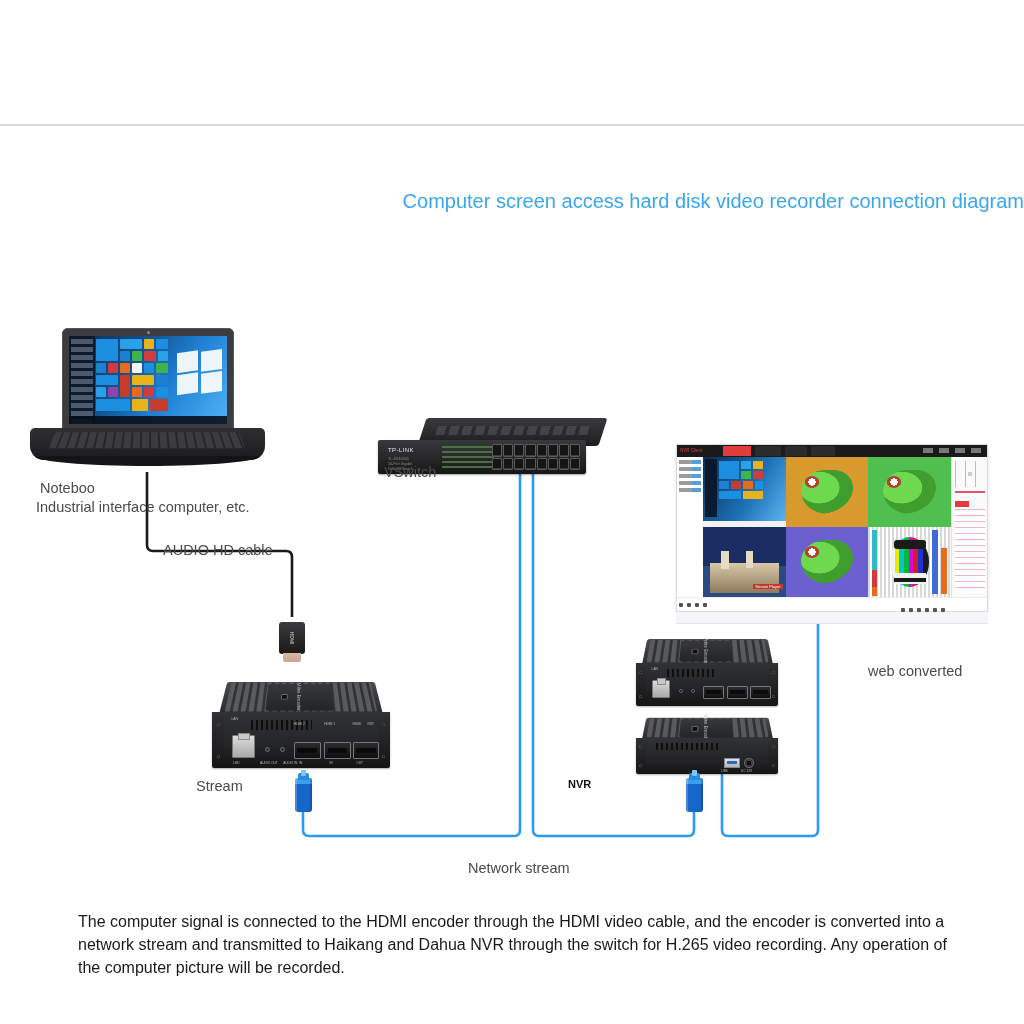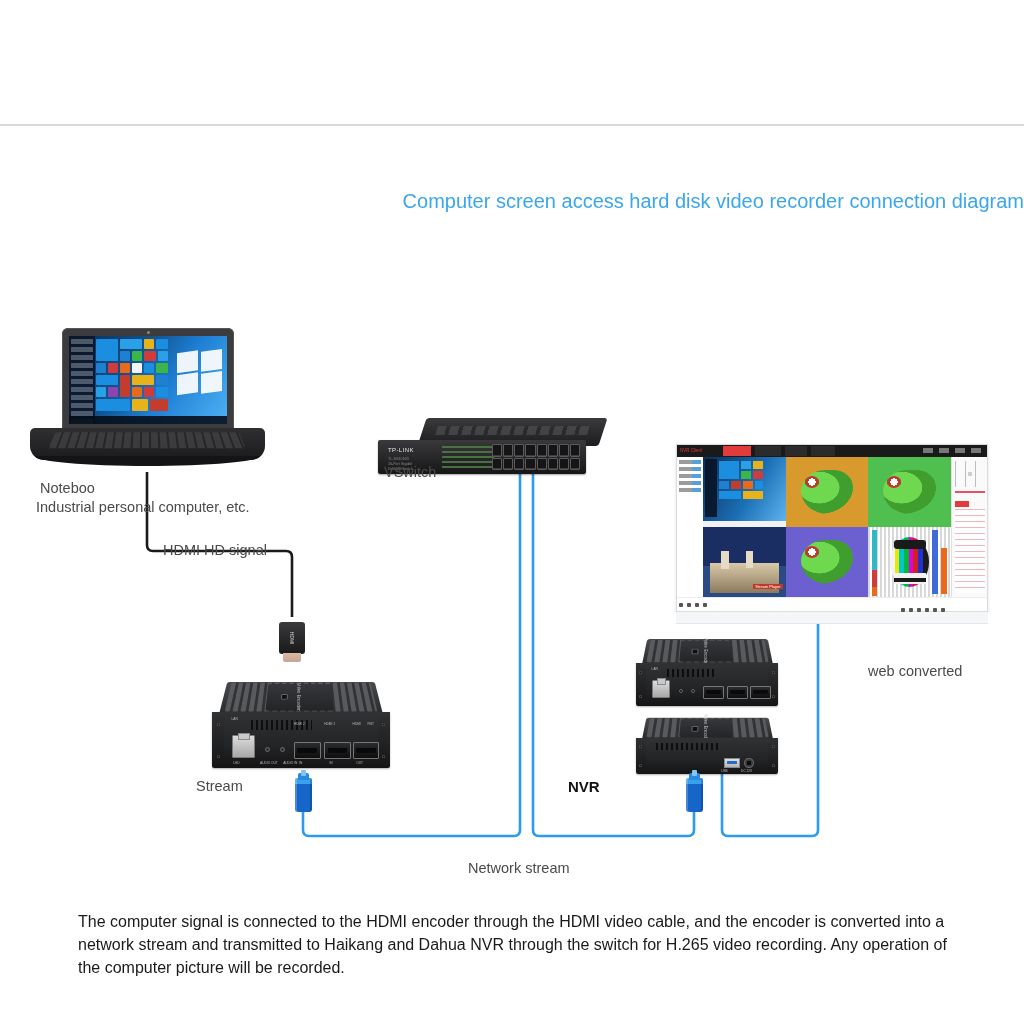--- a/index.html
+++ b/index.html
@@ -26,21 +26,21 @@
   }
 
   
   .subtitle {
     position:absolute; left:0; top:190px; width:1024px;
     text-align:right; color:#3aa6ee; font-size:20px; font-weight:400;
   }
 
   
   .cap { position:absolute; color:#4a4a4a; font-size:14.5px; white-space:nowrap; }
-  .cap.bold { color:#111; font-weight:bold; font-size:15px; }
+  .cap.bold { color:#111; font-weight:bold; font-size:11px; }
 
   
   .laptop { position:absolute; left:30px; top:328px; width:235px; height:148px; }
   .lid {
     position:absolute; left:32px; top:0; width:172px; height:104px;
     background:#3c3c3e; border-radius:6px 6px 2px 2px;
     box-shadow: inset 0 0 0 1px #555;
   }
   .cam { position:absolute; left:50%; top:3px; width:3px; height:3px; margin-left:-1.5px;
          background:#888; border-radius:50%; }
@@ -334,22 +334,22 @@
         </div>
       </div>
     </div>
     <div class="base">
       <div class="kb"></div>
     </div>
     <div class="foot"></div>
   </div>
 
   <div class="cap" style="left:40px; top:480px;">Noteboo</div>
-  <div class="cap" style="left:36px; top:499px;">Industrial personal computer, etc.</div>
-  <div class="cap" style="left:163px; top:542px;">HDMI HD signal</div>
+  <div class="cap" style="left:36px; top:499px;">Industrial interface computer, etc.</div>
+  <div class="cap" style="left:163px; top:542px;">AUDIO HD cable</div>
 
   <div class="switch">
     <div class="sw-back"></div>
     <div class="sw-front">
       <div class="sw-logo">TP-LINK</div>
       <div class="sw-sub">TL-SG1016D<br>16-Port Gigabit<br>Desktop Switch</div>
       <div class="sw-leds"></div>
       <div class="sw-ports">
         <i></i>
           <i></i>

